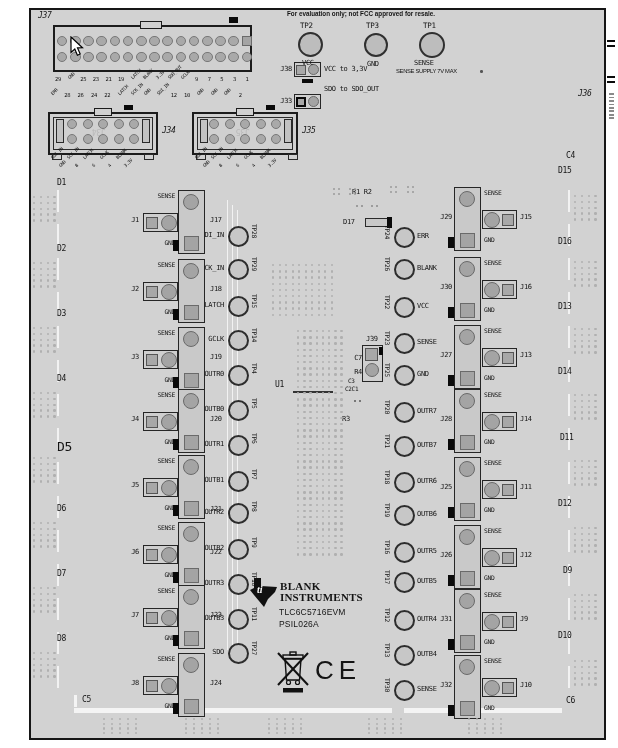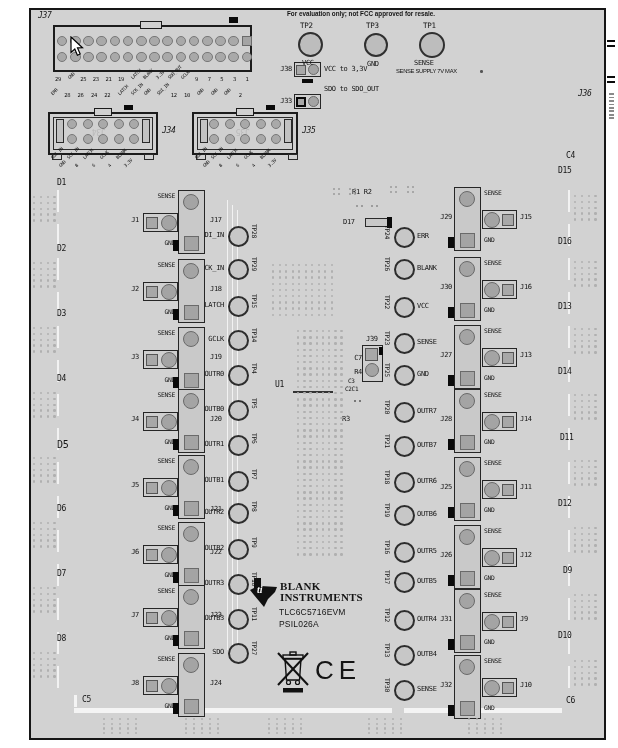--- a/index.html
+++ b/index.html
@@ -519,21 +519,21 @@
     <div class="padc" style="left: 484px; top: 679.5px;"></div>
     <div class="padsq" style="left: 459.5px; top: 701px;"></div>
     <div class="lbl" style="left: 520px; top: 682px;">J10</div>
     <div class="lbl sm" style="left: 484px; top: 658px;">SENSE</div>
     <div class="lbl sm" style="left: 484px; top: 705px;">GND</div>
     <div class="gmark" style="left: 448px; top: 705px;"></div>
     <div class="lbl" style="left: 57px; top: 179px; font-size: 8px;">D1</div>
     <div class="lbl" style="left: 57px; top: 245px; font-size: 8px;">D2</div>
     <div class="lbl" style="left: 57px; top: 310px; font-size: 8px;">D3</div>
     <div class="lbl" style="left: 57px; top: 375px; font-size: 8px;">D4</div>
-    <div class="lbl" style="left: 57px; top: 440px; font-size: 10px;">D5</div>
+    <div class="lbl" style="left: 57px; top: 440px; font-size: 13px;">D5</div>
     <div class="lbl" style="left: 57px; top: 505px; font-size: 8px;">D6</div>
     <div class="lbl" style="left: 57px; top: 570px; font-size: 8px;">D7</div>
     <div class="lbl" style="left: 57px; top: 635px; font-size: 8px;">D8</div>
     <div class="lbl" style="left: 566px; top: 152px; font-size: 8px;">C4</div>
     <div class="lbl" style="left: 558px; top: 167px; font-size: 8px;">D15</div>
     <div class="lbl" style="left: 558px; top: 238px; font-size: 8px;">D16</div>
     <div class="lbl" style="left: 558px; top: 303px; font-size: 8px;">D13</div>
     <div class="lbl" style="left: 558px; top: 368px; font-size: 8px;">D14</div>
     <div class="lbl" style="left: 560px; top: 434px; font-size: 8px;">D11</div>
     <div class="lbl" style="left: 558px; top: 500px; font-size: 8px;">D12</div>

